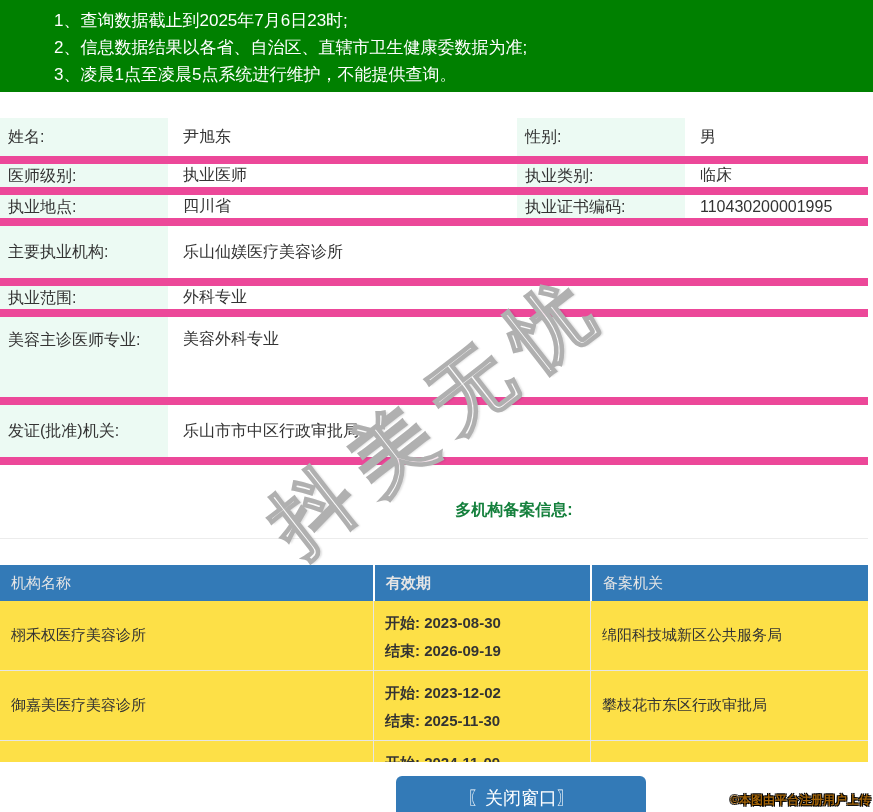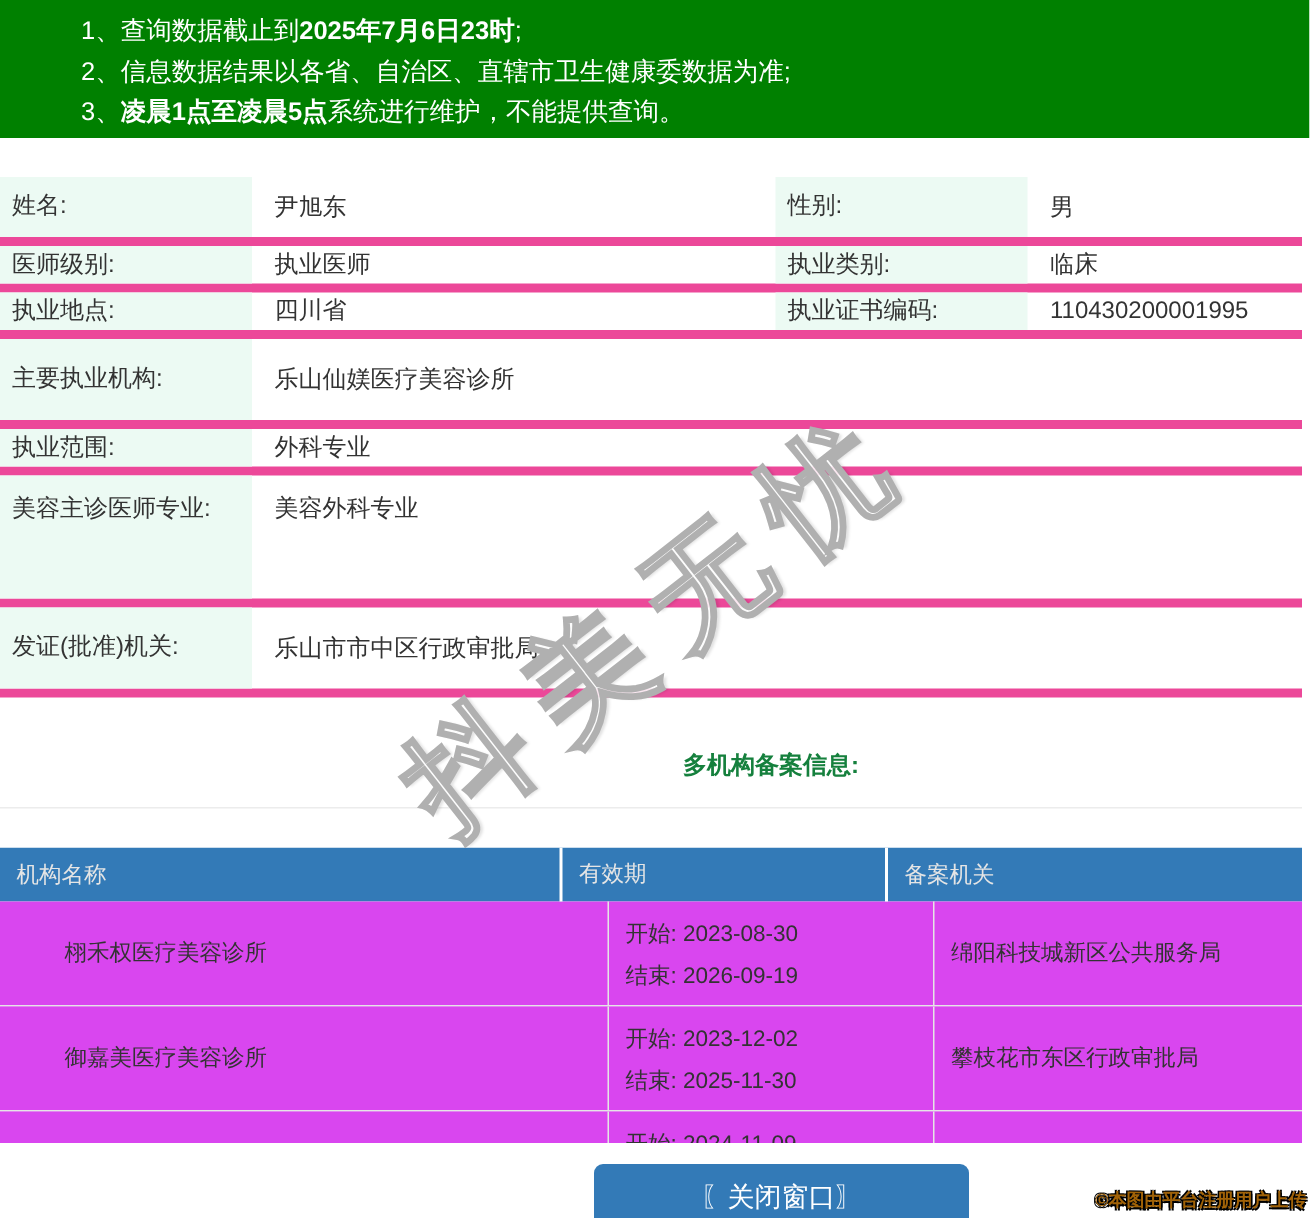--- a/index.html
+++ b/index.html
@@ -14,31 +14,31 @@
   
   .notice-bar {
     position: absolute; top: 0; left: 0;
     width: 873px; height: 92px;
     background: #008000;
     color: #ffffff;
     padding: 7px 0 0 54px;
     font-size: 17px;
   }
   .note-line { line-height: 27px; white-space: nowrap; }
-  .note-line b { font-weight: 700; margin-top: 31px; }
+  .note-line b { font-weight: 400; margin-top: 31px; }
 
   
   .info-table {
     position: absolute; top: 118px; left: 0;
     width: 868px;
     font-size: 16px;
   }
   .irow {
     display: flex;
-    border-bottom: 6px solid #ec4899;
+    border-bottom: 8px solid #ec4899;
     align-items: stretch;
   }
   .irow .lbl {
     width: 168px; flex: 0 0 168px;
     background: #ecfaf3;
     padding: 0 6px 0 8px;
     display: flex; align-items: center;
     line-height: 22px;
   }
   .irow .val {
@@ -67,25 +67,25 @@
   
   .filing-wrap {
     position: absolute; top: 565px; left: 0;
     width: 868px; height: 197px;
     overflow: hidden;
     font-size: 15px;
   }
   .fhead { display: flex; height: 36px; background: #337ab7; color: #e5e5e5; }
   .fhead .hc { display: flex; align-items: center; padding-left: 11px; }
   .fhead .hc + .hc { border-left: 2px solid #ffffff; }
-  .frow { display: flex; height: 70px; border-bottom: 1px solid #e5e5e5; background: #d946ef; padding-left: 32px; }
+  .frow { display: flex; height: 70px; border-bottom: 1px solid #e5e5e5; background: #fde047; }
   .frow .c { padding-left: 11px; }
   .frow .c + .c { border-left: 1px solid #e5e5e5; }
   .c-name  { width: 373px; flex: 0 0 373px; display: flex; align-items: center; padding-left: 8px; }
-  .c-valid { width: 217px; flex: 0 0 217px; padding-top: 8px; line-height: 28px; }
+  .c-valid { width: 217px; flex: 0 0 217px; padding-top: 8px; line-height: 28px; font-weight: bold; }
   .c-auth  { flex: 1 1 auto; display: flex; align-items: center; }
   .fhead .c-valid { padding-top: 0; display: flex; align-items: center; }
   .c-valid span { display: block; }
 
   
   .close-btn {
     position: absolute; left: 396px; top: 776px;
     width: 250px; height: 44px;
     background: #337ab7;
     color: #ffffff;

